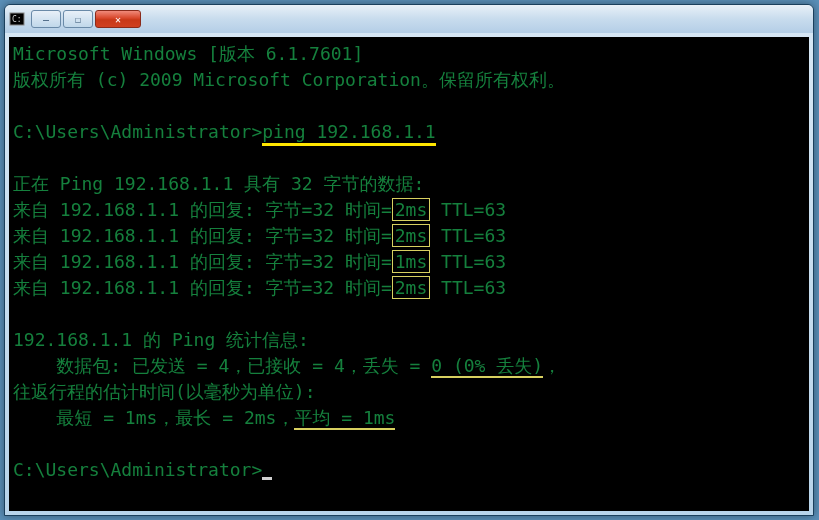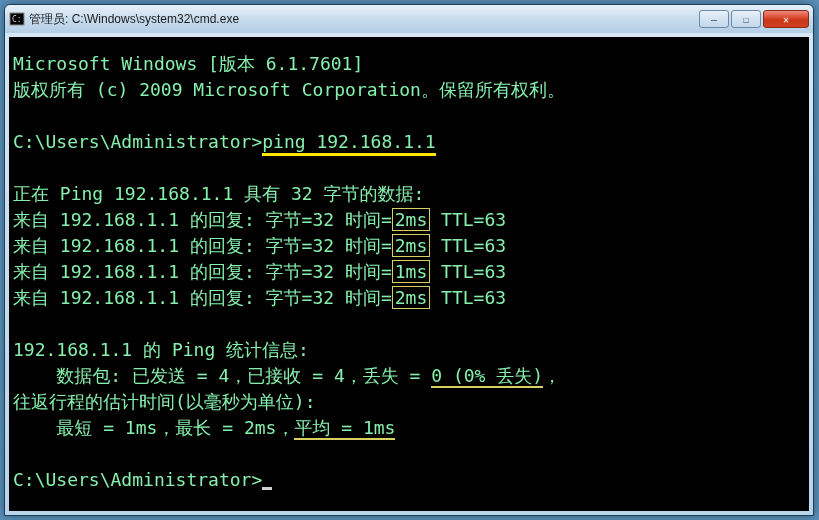--- a/index.html
+++ b/index.html
@@ -64,25 +64,25 @@
     width: 46px;
     background: linear-gradient(to bottom, #f08a7a 0%, #d8462a 45%, #c83818 55%, #d04020 100%);
     border-color: #8a2a1a;
     color: #fff;
   }
   .terminal {
     margin: 4px;
     width: calc(100% - 8px);
     height: calc(100% - 36px);
     background: #000;
-    color: #86efac;
+    color: #15803d;
     font-family: "NSimSun", "SimSun", "Consolas", monospace;
     font-size: 18px;
     line-height: 26px;
-    padding: 14px 4px;
+    padding: 4px 4px;
     overflow: hidden;
     white-space: pre;
     position: relative;
   }
   .hl-cmd {
     border-bottom: 3px solid #ffe600;
     padding-bottom: 1px;
   }
   .hl-box {
     border: 1px solid #d8d060;
@@ -104,21 +104,20 @@
 <body>
 
 <div class="window">
   <div class="titlebar">
     <span class="title-icon">
       <svg width="16" height="16" viewBox="0 0 16 16">
         <rect x="1" y="2" width="14" height="12" fill="#000" stroke="#888" stroke-width="1"></rect>
         <text x="3" y="11" font-size="8" fill="#ccc" font-family="monospace">C:</text>
       </svg>
     </span>
-    <span class="title-text">管理员: C:\Windows\system32\cmd.exe</span>
     <div class="win-buttons">
       <div class="win-btn">—</div>
       <div class="win-btn">☐</div>
       <div class="win-btn close">✕</div>
     </div>
   </div>
 
   <div class="terminal"><span>Microsoft Windows [版本 6.1.7601]</span>
 <span>版权所有 (c) 2009 Microsoft Corporation。保留所有权利。</span>
 

